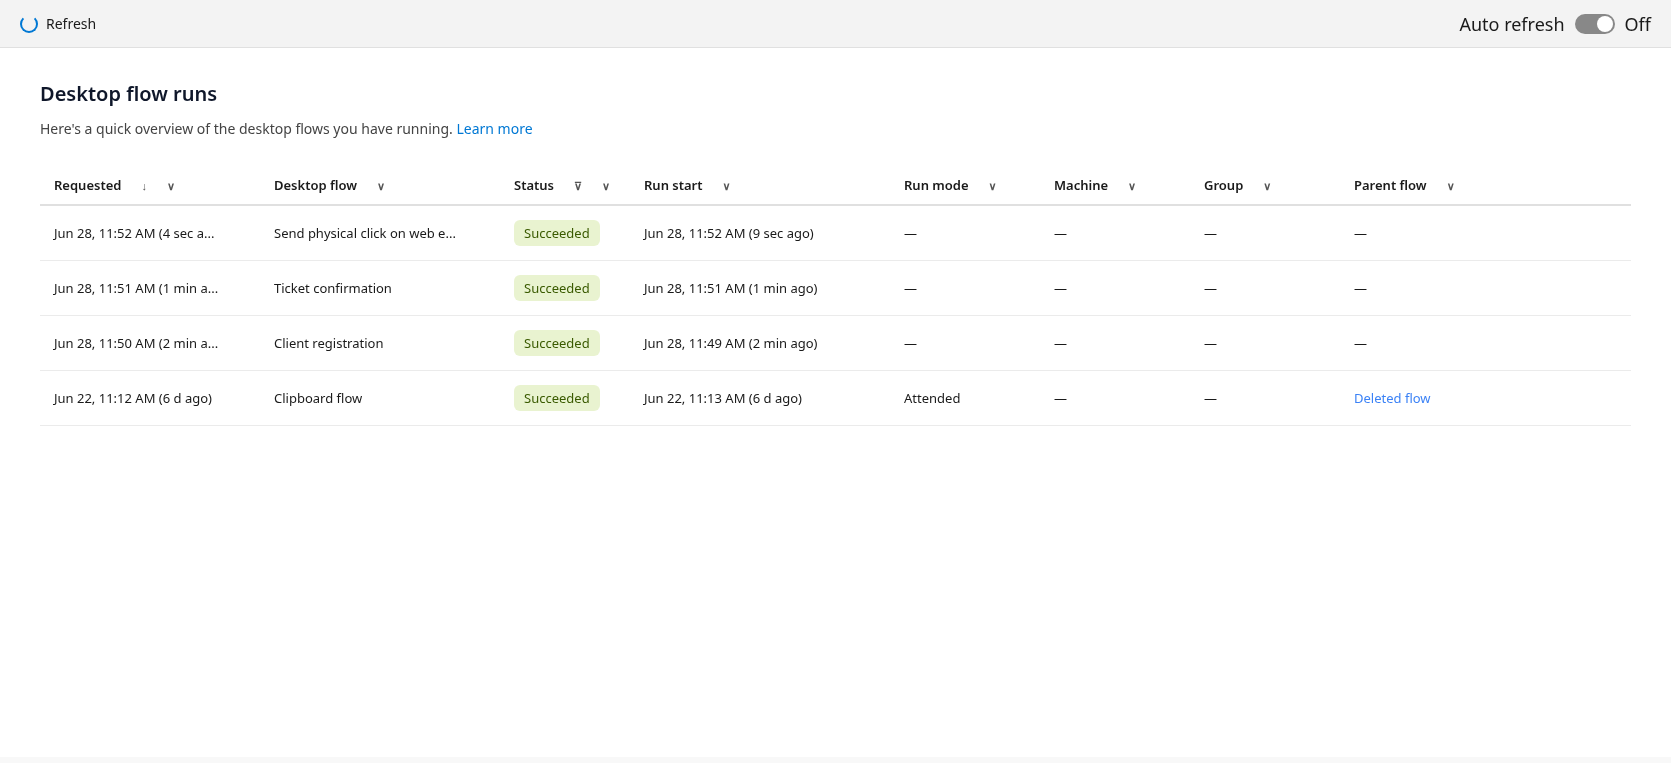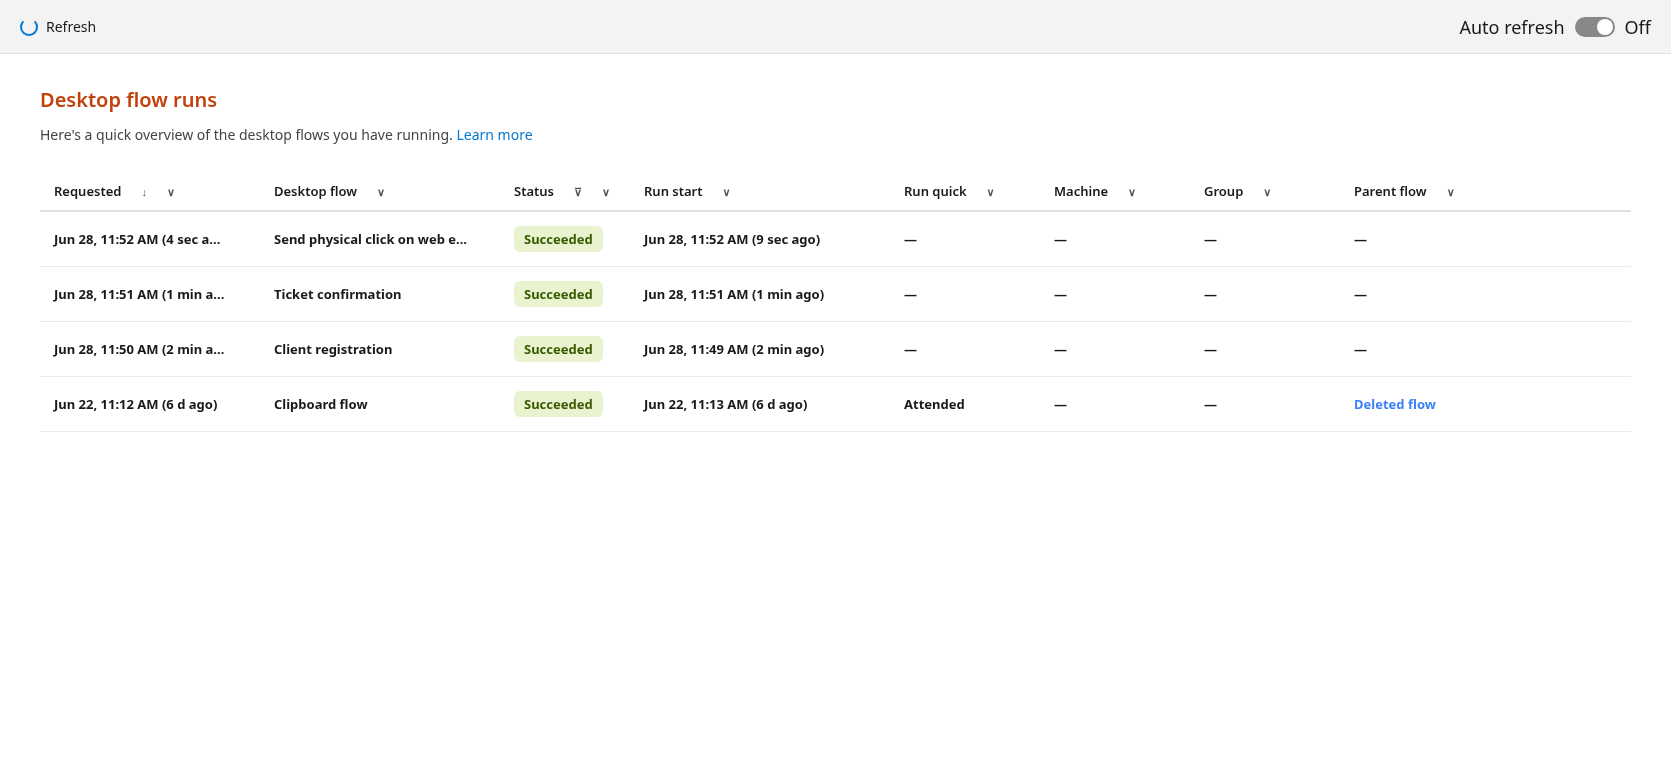--- a/index.html
+++ b/index.html
@@ -13,21 +13,21 @@
     }
 
     
     .topbar {
       display: flex;
       align-items: center;
       justify-content: space-between;
       background: #f3f3f3;
       border-bottom: 1px solid #e0e0e0;
       padding: 0 20px;
-      height: 54px;
+      height: 48px;
       gap: 40px;
     }
     .topbar-left {
       display: flex;
       align-items: center;
       gap: 8px;
     }
     .refresh-icon {
       width: 18px;
       height: 18px;
@@ -69,21 +69,21 @@
     .main {
       background: #fff;
       padding: 32px 40px;
       min-height: calc(763px - 54px);
     }
 
     .page-title {
       font-size: 20px;
       font-weight: 600;
       margin-bottom: 12px;
-      color: #c2410c;
+      color: #0f172a;
     }
 
     .subtitle {
       font-size: 14px;
       color: #444;
       margin-bottom: 28px;
     }
     .learn-more {
       color: #0078d4;
       text-decoration: none;
@@ -116,21 +116,20 @@
       font-size: 11px;
       color: #555;
     }
     tbody tr {
       border-bottom: 1px solid #ebebeb;
     }
     td {
       padding: 14px 14px;
       font-size: 13px;
       color: #1a1a1a;
-      font-weight: bold;
     }
     .status-badge {
       display: inline-block;
       padding: 4px 10px;
       background: #e9f3d0;
       color: #3a5a00;
       border-radius: 6px;
       font-size: 13px;
     }
     .deleted-flow {
@@ -196,21 +195,21 @@
           </div>
         </th>
         <th class="col-run-start">
           <div class="col-header-inner">
             <span>Run start</span>
             <span class="chevron-icon">∨</span>
           </div>
         </th>
         <th class="col-run-mode">
           <div class="col-header-inner">
-            <span>Run quick</span>
+            <span>Run mode</span>
             <span class="chevron-icon">∨</span>
           </div>
         </th>
         <th class="col-machine">
           <div class="col-header-inner">
             <span>Machine</span>
             <span class="chevron-icon">∨</span>
           </div>
         </th>
         <th class="col-group">

